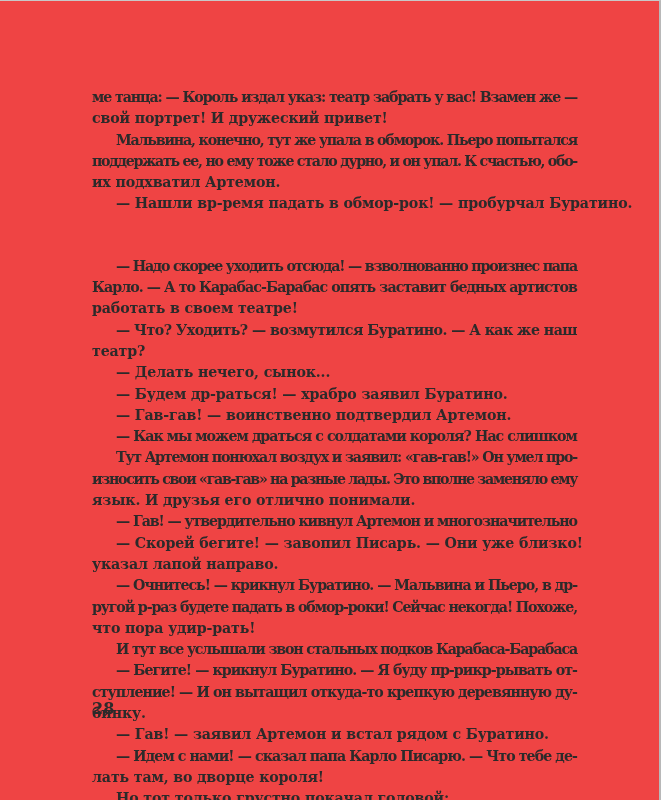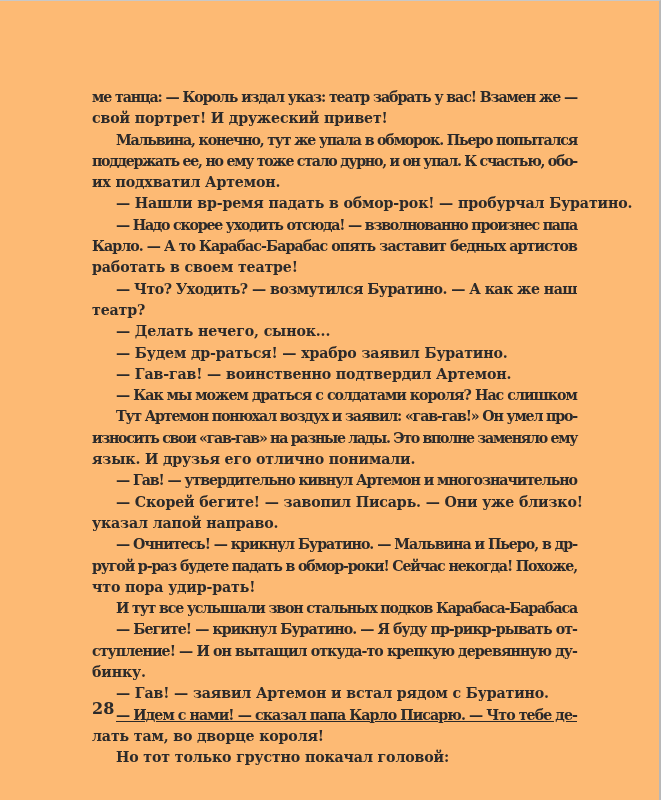--- a/index.html
+++ b/index.html
@@ -6,21 +6,21 @@
   body {
     width: 661px; height: 800px; overflow: hidden;
     background: #fdfcf8;
     position: relative;
   }
   .page {
     position: absolute; left: 0; top: 0;
     width: 659px; height: 799px;
     border-top: 1px solid #c8c8c8;
     border-right: 2px solid #b8b8b8;
-    background: #fdba74;
+    background: #ef4444;
   }
   .text-block {
     position: absolute;
     left: 92px; top: 86px;
     width: 485px;
     font-family: "DejaVu Serif", serif;
     font-weight: bold;
     font-size: 14.2px;
     line-height: 21.3px;
     color: #2c2a2a;
@@ -48,21 +48,21 @@
 <body>
 
 <div class="page">
   <div class="text-block" id="text-block">
       <span class="line" style="display: block; width: auto; letter-spacing: -1.09519px;">ме танца: — Король издал указ: театр забрать у вас! Взамен же —</span>
       <span class="line last">свой портрет! И дружеский привет!</span>
       <span class="line indent" style="display: block; width: auto; letter-spacing: -1.17667px;">Мальвина, конечно, тут же упала в обморок. Пьеро попытался</span>
       <span class="line" style="display: block; width: auto; letter-spacing: -1.27358px;">поддержать ее, но ему тоже стало дурно, и он упал. К счастью, обо-</span>
       <span class="line last">их подхватил Артемон.</span>
       <span class="line indent last">— Нашли вр-ремя падать в обмор-рок! — пробурчал Буратино.</span>
-      <span class="line indent" style="display: block; width: auto; letter-spacing: -1.21331px;">— Надо скорее уходить отсюда! — взволнованно произнес папа</span>
+      <span class="line indent" style="display: block; width: auto; letter-spacing: -1.21331px; margin-top: 41px;">— Надо скорее уходить отсюда! — взволнованно произнес папа</span>
       <span class="line" style="display: block; width: auto; letter-spacing: -0.933854px;">Карло. — А то Карабас-Барабас опять заставит бедных артистов</span>
       <span class="line last">работать в своем театре!</span>
       <span class="line indent" style="display: block; width: auto; letter-spacing: -0.541215px;">— Что? Уходить? — возмутился Буратино. — А как же наш</span>
       <span class="line last">театр?</span>
       <span class="line indent last">— Делать нечего, сынок...</span>
       <span class="line indent last">— Будем др-раться! — храбро заявил Буратино.</span>
       <span class="line indent last">— Гав-гав! — воинственно подтвердил Артемон.</span>
       <span class="line indent" style="display: block; width: auto; letter-spacing: -0.961343px;">— Как мы можем драться с солдатами короля? Нас слишком</span>
       <span class="line indent" style="display: block; width: auto; letter-spacing: -1.17005px;">Тут Артемон понюхал воздух и заявил: «гав-гав!» Он умел про-</span>
       <span class="line" style="display: block; width: auto; letter-spacing: -1.306px;">износить свои «гав-гав» на разные лады. Это вполне заменяло ему</span>
@@ -71,18 +71,18 @@
       <span class="line indent last">— Скорей бегите! — завопил Писарь. — Они уже близко!</span>
       <span class="line last">указал лапой направо.</span>
       <span class="line indent" style="display: block; width: auto; letter-spacing: -1.02198px;">— Очнитесь! — крикнул Буратино. — Мальвина и Пьеро, в др-</span>
       <span class="line" style="display: block; width: auto; letter-spacing: -1.1309px;">ругой р-раз будете падать в обмор-роки! Сейчас некогда! Похоже,</span>
       <span class="line last">что пора удир-рать!</span>
       <span class="line indent" style="display: block; width: auto; letter-spacing: -1.14973px;">И тут все услышали звон стальных подков Карабаса-Барабаса</span>
       <span class="line indent" style="display: block; width: auto; letter-spacing: -0.935088px;">— Бегите! — крикнул Буратино. — Я буду пр-рикр-рывать от-</span>
       <span class="line" style="display: block; width: auto; letter-spacing: -0.903502px;">ступление! — И он вытащил откуда-то крепкую деревянную ду-</span>
       <span class="line last">бинку.</span>
       <span class="line indent last">— Гав! — заявил Артемон и встал рядом с Буратино.</span>
-      <span class="line indent" style="display: block; width: auto; letter-spacing: -0.91864px; text-decoration: underline;">— Идем с нами! — сказал папа Карло Писарю. — Что тебе де-</span>
+      <span class="line indent" style="display: block; width: auto; letter-spacing: -0.91864px;">— Идем с нами! — сказал папа Карло Писарю. — Что тебе де-</span>
       <span class="line last">лать там, во дворце короля!</span>
       <span class="line indent last">Но тот только грустно покачал головой:</span>
     </div>
   <div class="page-number">28</div>
 </div>
 
 </body></html>

